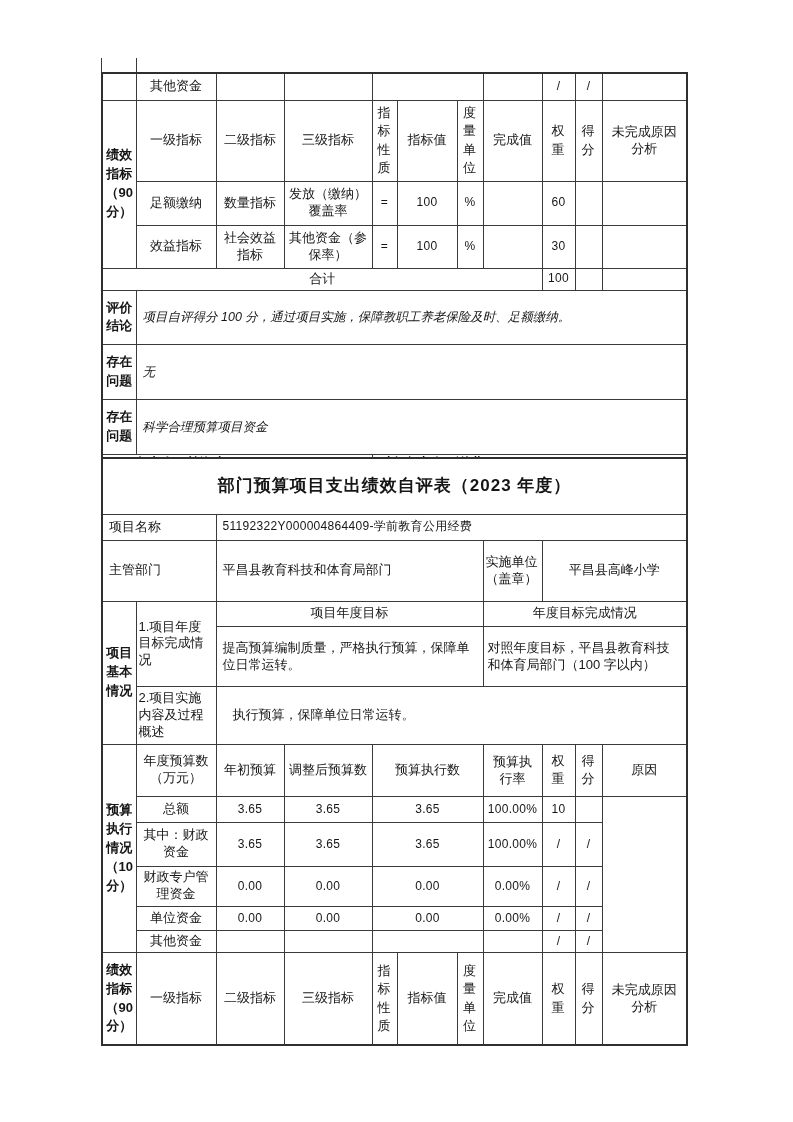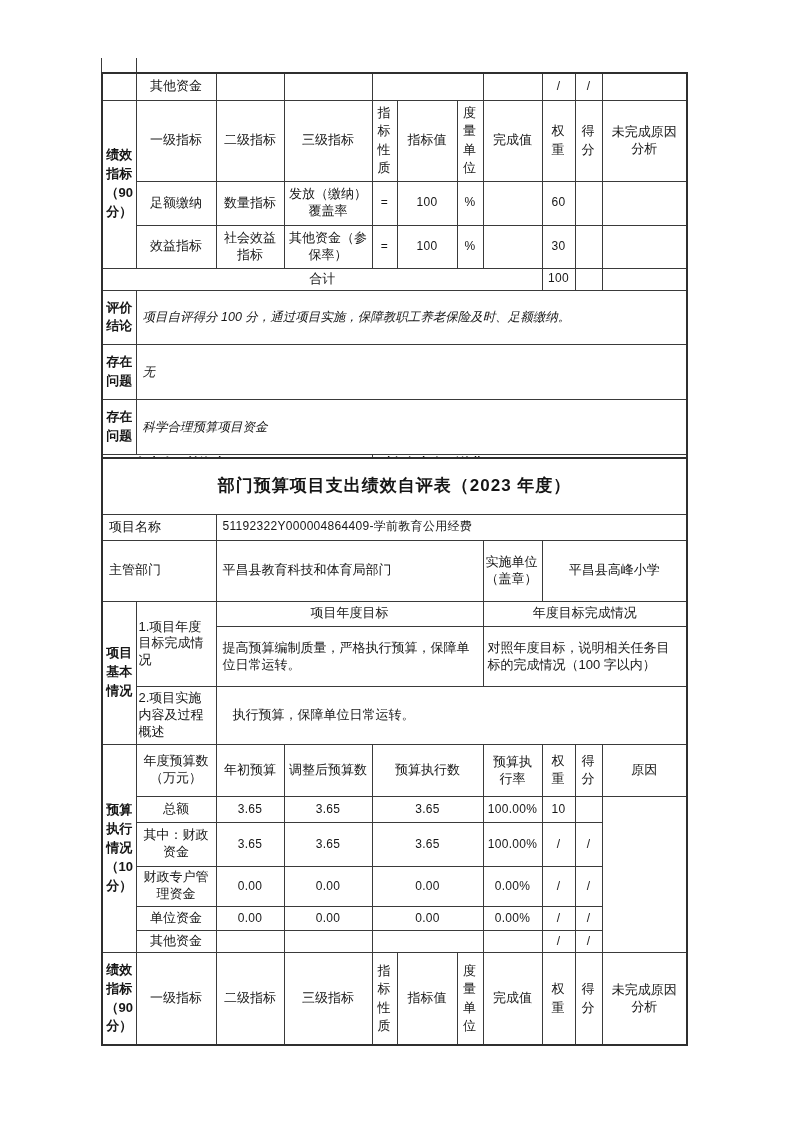--- a/index.html
+++ b/index.html
@@ -167,21 +167,21 @@
     </tr>
 
     <tr style="height:23px">
       <td rowspan="3" class="stubcell">项目基本情况</td>
       <td rowspan="2" class="left" style="padding:17px 2px;">1.项目年度目标完成情况</td>
       <td colspan="5">项目年度目标</td>
       <td colspan="4">年度目标完成情况</td>
     </tr>
     <tr style="height:54px">
       <td colspan="5" class="left pl">提高预算编制质量，严格执行预算，保障单位日常运转。</td>
-      <td colspan="4" class="left" style="padding:0 4px;">对照年度目标，说明相关任务目标的完成情况（100 字以内）</td>
+      <td colspan="4" class="left" style="padding:0 4px;">对照年度目标，平昌县教育科技和体育局部门（100 字以内）</td>
     </tr>
     <tr style="height:50px">
       <td class="left" style="padding:3px 2px;">2.项目实施内容及过程概述</td>
       <td colspan="9" class="left indent">执行预算，保障单位日常运转。</td>
     </tr>
 
     <tr style="height:52px">
       <td rowspan="6" class="stubcell">预算执行情况（10分）</td>
       <th>年度预算数（万元）</th>
       <th>年初预算</th>

